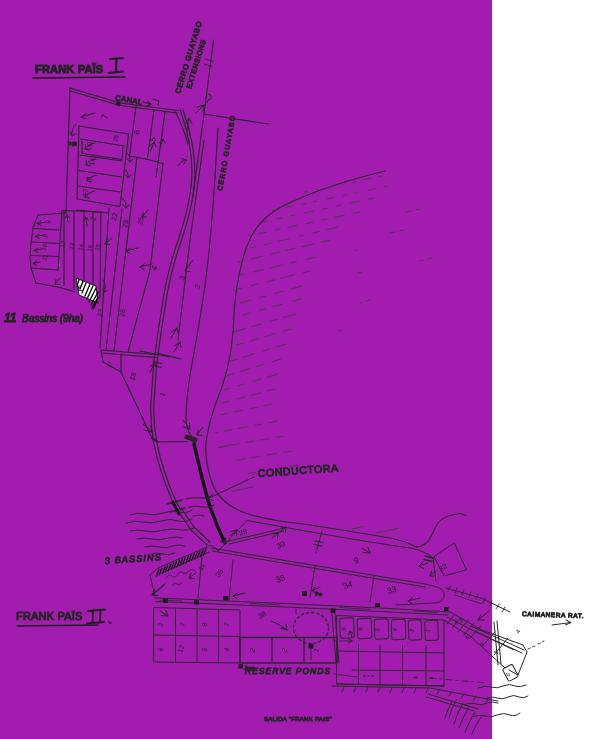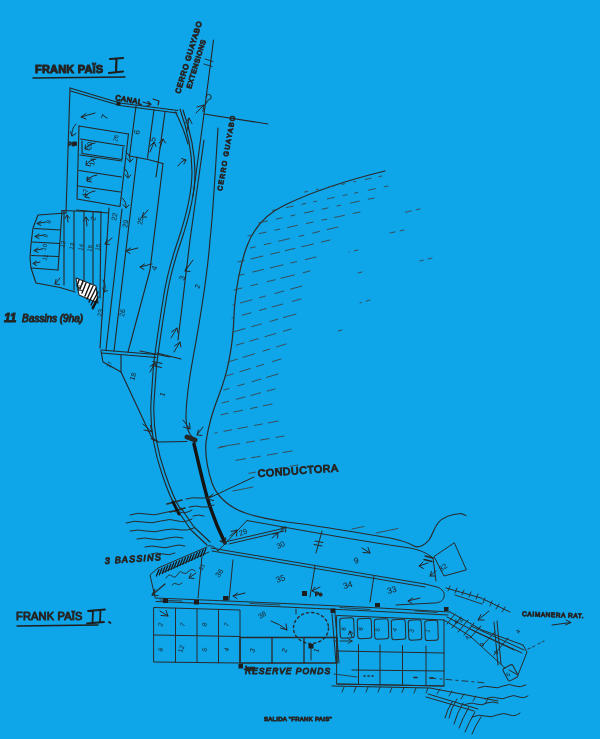--- a/index.html
+++ b/index.html
@@ -1,16 +1,16 @@
 <!DOCTYPE html>
 <html><head>
 <meta charset="utf-8">
 <style>
 html,body{margin:0;padding:0;background:#ffffff;-webkit-font-smoothing:antialiased;}
-#map{width:600px;height:739px;position:relative;background:#0ea5e9;}
+#map{width:492px;height:739px;position:relative;background:#a21caf;}
 text{font-family:"Liberation Sans",sans-serif;fill:#1e1e1e;}
 </style>
 </head>
 <body>
 <div id="map">
 <svg width="600" height="739" viewBox="0 0 600 739">
 <g stroke="#262626" fill="none" stroke-width="1.1" stroke-linecap="round" stroke-linejoin="round">
 
 <path d="M70,88 L120,103 L178,110.5"></path>
 <path d="M70.5,91 L120,105.5 L177,113"></path>

